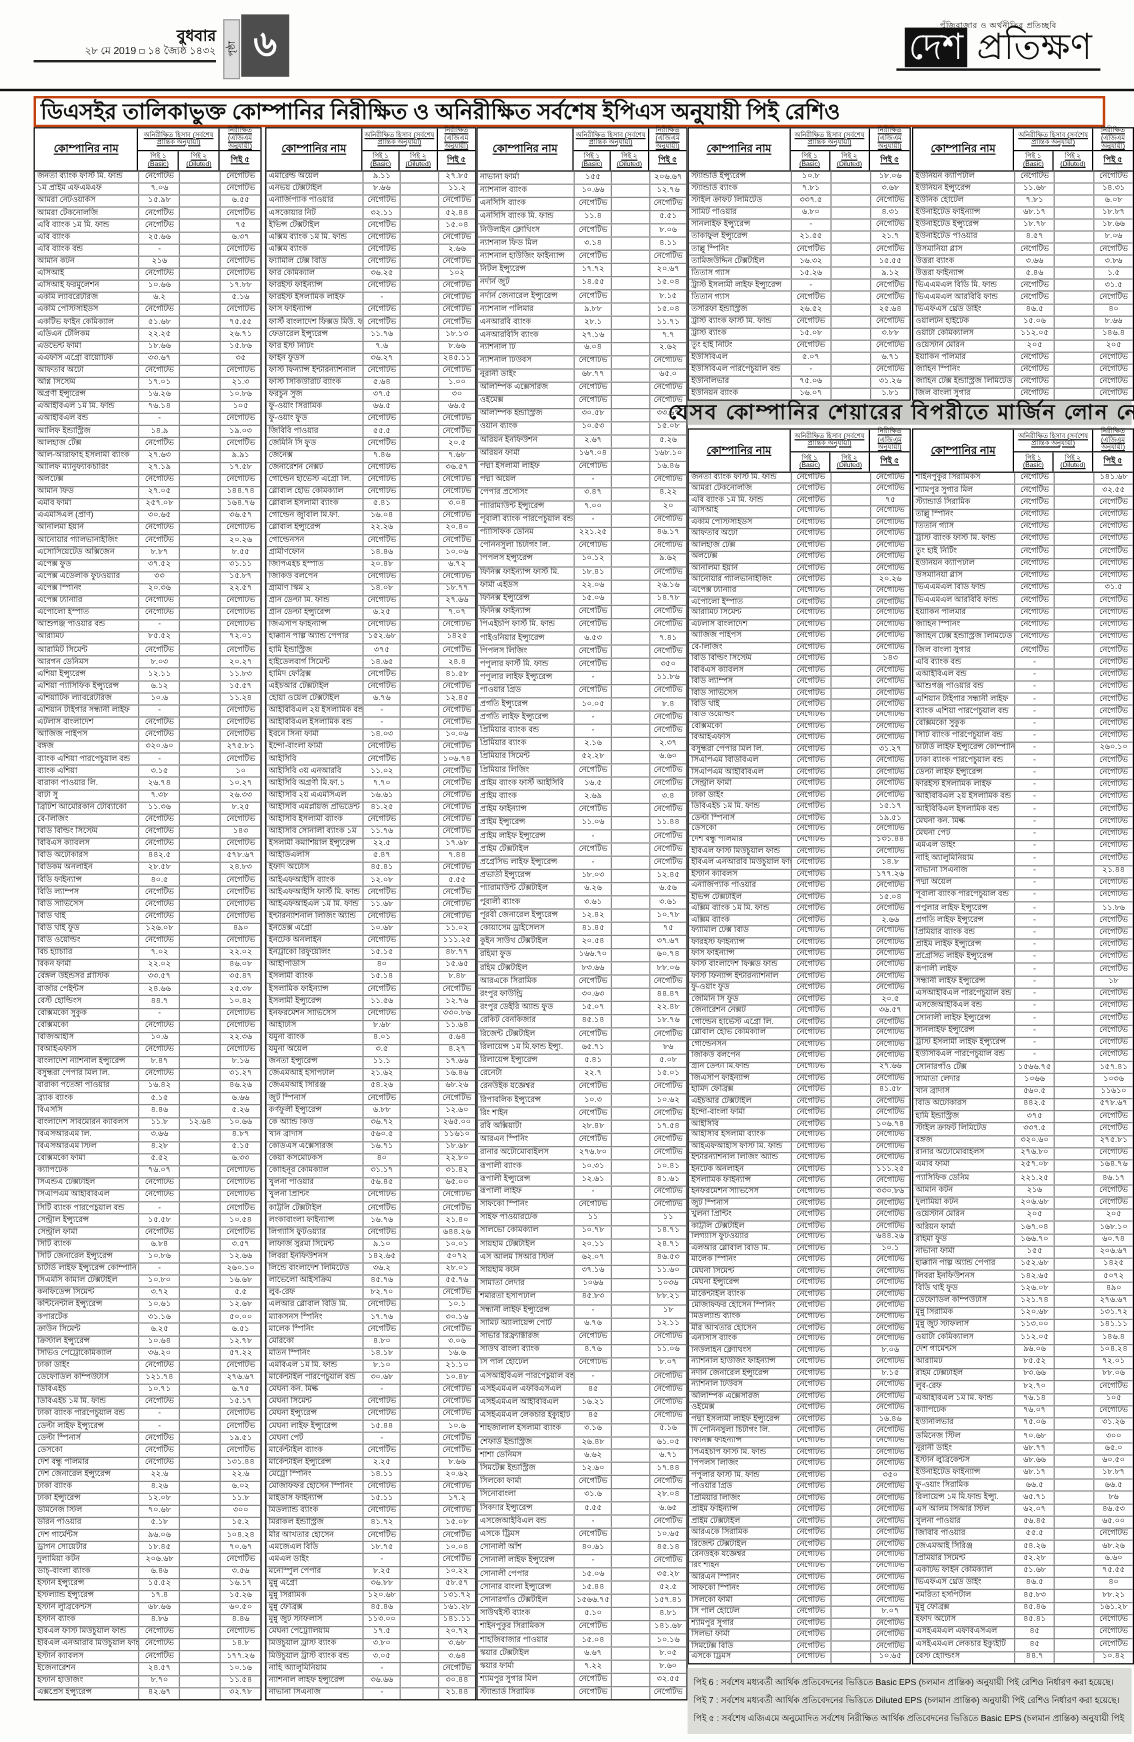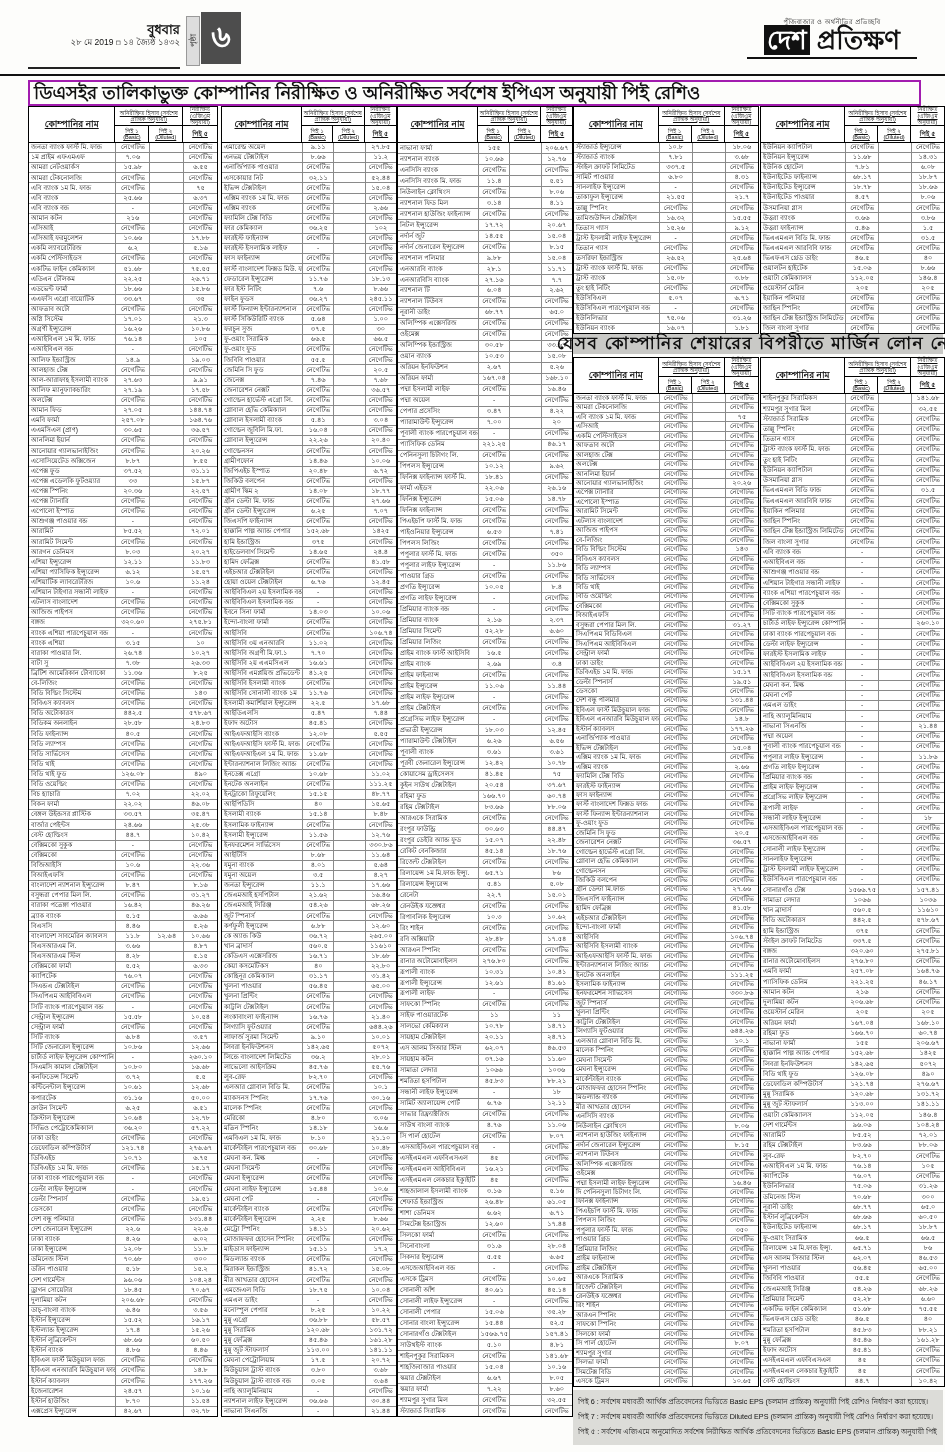--- a/index.html
+++ b/index.html
@@ -1,38 +1,38 @@
 <!DOCTYPE html>
 <html lang="bn"><head>
 <meta charset="utf-8">
 <style>
   html,body{margin:0;padding:0;background:#e8e8e4;}
   .page{position:relative;width:945px;height:1452px;background:#fdfdfb;color:#111;
         font-family:"Liberation Sans",sans-serif;overflow:hidden;}
   
   .masthead{position:absolute;left:28px;top:6px;width:889px;height:71px;}
   .date-block{position:absolute;left:0;top:16px;width:152px;text-align:right;
-              border-bottom:2px solid #222;padding-bottom:19px;}
+              border-bottom:2px solid #222;padding-bottom:2px;}
   .date-day{font-size:13px;font-weight:bold;line-height:15px;}
   .date-line{font-size:8.5px;line-height:11px;}
   .page-strip{position:absolute;left:158px;top:10px;height:48px;width:12px;background:#ddd;
               border:1px solid #999;font-size:8px;display:flex;align-items:center;justify-content:center;
               writing-mode:vertical-rl;transform:rotate(180deg);}
   .page-box{position:absolute;left:173px;top:6px;width:40px;height:52px;background:#4d4d4d;
             color:#fff;font-size:30px;font-weight:bold;display:flex;align-items:center;justify-content:center;}
   .section-title{position:absolute;left:226px;top:20px;font-size:21px;font-weight:bold;
                  border-bottom:2px solid #222;padding:0 10px 5px 3px;white-space:nowrap;}
   .logo-block{position:absolute;right:0;top:12px;text-align:center;border-bottom:2px solid #111;
               padding-bottom:3px;min-width:170px;}
   .logo-tagline{font-size:6.5px;letter-spacing:.5px;line-height:8px;}
-  .logo-text{font-size:26px;font-weight:bold;line-height:28px;white-space:nowrap;}
+  .logo-text{font-size:30px;font-weight:normal;line-height:28px;white-space:nowrap;}
   .logo-text .inv{background:#111;color:#fff;padding:0 3px;}
   .masthead-rule{position:absolute;left:0;top:74px;width:945px;height:0;border-top:2px solid #111;}
   
-  .headline-box{position:absolute;left:28px;top:80px;width:885px;height:22px;border:2px solid #a21caf;
+  .headline-box{position:absolute;left:28px;top:80px;width:885px;height:22px;border:2px solid #c2410c;
                 font-size:18px;font-weight:bold;line-height:22px;padding-left:4px;white-space:nowrap;overflow:hidden;}
   
   .pe-table{position:absolute;border:1px solid #000;background:#fff;display:flex;flex-direction:column;}
   #t1{left:28px;top:106px;width:188px;height:1309px;}
   #t2{left:221px;top:106px;width:174px;height:1309px;}
   #t3{left:397px;top:106px;width:174px;height:1309px;}
   #t4{left:573px;top:106px;width:184px;height:226px;}
   #t5{left:760px;top:106px;width:183px;height:226px;}
   #ml{left:573px;top:357px;width:184px;height:1028px;}
   #mr{left:760px;top:357px;width:183px;height:1028px;}

